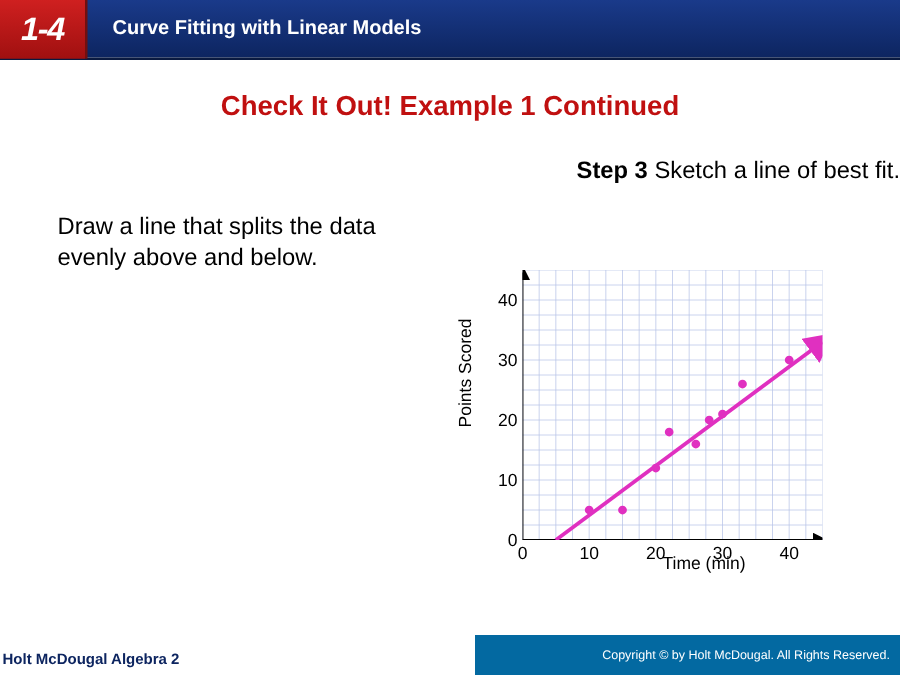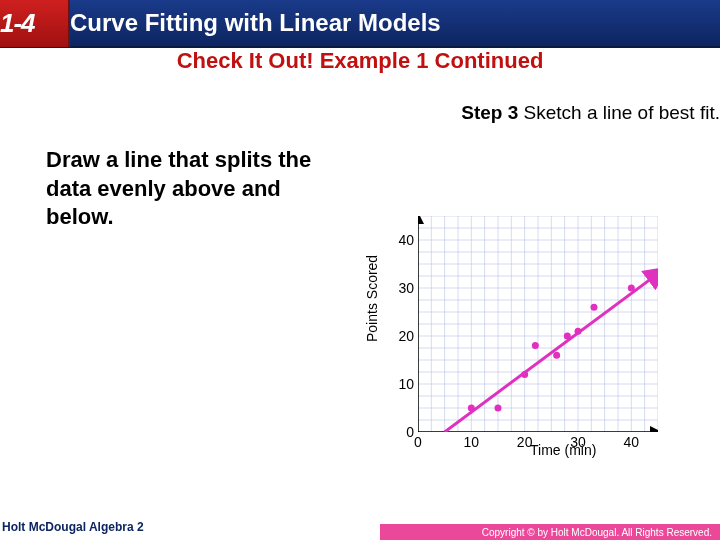--- a/index.html
+++ b/index.html
@@ -1,32 +1,32 @@
 <!DOCTYPE html>
 <html><head>
 <meta charset="utf-8">
 <style>
 * { margin: 0; padding: 0; box-sizing: border-box; }
 body { width: 720px; height: 540px; font-family: Verdana, Arial, sans-serif; background: #fff; position: relative; overflow: hidden; }
 .header { width: 720px; height: 48px; background: linear-gradient(to bottom, #1a3a8a, #0d2560); display: flex; align-items: center; border-bottom: 2px solid #0a1a40; }
-.lesson-box { width: 70px; height: 48px; background: linear-gradient(to bottom, #d02020, #a01010); border-right: 2px solid #701010; display: flex; align-items: center; color: #fff; font-weight: bold; font-size: 26px; font-style: italic; letter-spacing: -1px; }
-.header-title { color: #fff; font-weight: bold; font-size: 24px; margin-left: 0; text-align: right; }
-.subtitle { text-align: center; color: #c01010; font-weight: bold; font-size: 22px; }
+.lesson-box { width: 70px; height: 48px; background: linear-gradient(to bottom, #d02020, #a01010); border-right: 2px solid #701010; display: flex; align-items: center; justify-content: center; color: #fff; font-weight: bold; font-size: 26px; font-style: italic; letter-spacing: -1px; }
+.header-title { color: #fff; font-weight: bold; font-size: 16px; margin-left: 20px; text-align: right; }
+.subtitle { text-align: center; color: #c01010; font-weight: bold; font-size: 22px; margin-top: 24px; }
 .step-line { margin: 28px 0 0 34px; font-size: 19px; text-align: right; }
 .step-line b { font-weight: bold; }
-.instruction { margin: 22px 0 0 46px; font-size: 22px; line-height: 1.3; width: 280px; font-weight: bold; }
+.instruction { margin: 22px 0 0 46px; font-size: 19px; line-height: 1.3; width: 280px; }
 .chart-wrap { position: absolute; top: 208px; left: 370px; width: 320px; height: 262px; }
 .y-axis-label { position: absolute; left: -6px; top: 134px; transform: rotate(-90deg); transform-origin: left top; font-size: 14px; }
 .x-axis-label { position: absolute; left: 160px; top: 234px; font-size: 14px; }
 .plot-area { position: absolute; left: 48px; top: 8px; width: 240px; height: 216px; }
 .grid-bg { position: absolute; inset: 0; }
 .y-tick { position: absolute; right: 244px; font-size: 14px; transform: translateY(-50%); }
 .x-tick { position: absolute; top: 218px; font-size: 14px; transform: translateX(-50%); }
 .footer-left { position: absolute; left: 2px; bottom: 6px; font-size: 12px; font-weight: bold; color: #0d2560; }
-.footer-right { position: absolute; right: 0; bottom: 0; height: 16px; width: 340px; background: #ec4899; color: #fff; font-size: 10px; display: flex; align-items: center; justify-content: flex-end; padding-right: 8px; }
+.footer-right { position: absolute; right: 0; bottom: 0; height: 32px; width: 340px; background: #0369a1; color: #fff; font-size: 10px; display: flex; align-items: center; justify-content: flex-end; padding-right: 8px; }
 </style>
 </head>
 <body>
 
 <div class="header">
   <div class="lesson-box">
     <span>1-4</span>
   </div>
   <div class="header-title">Curve Fitting with Linear Models</div>
 </div>

